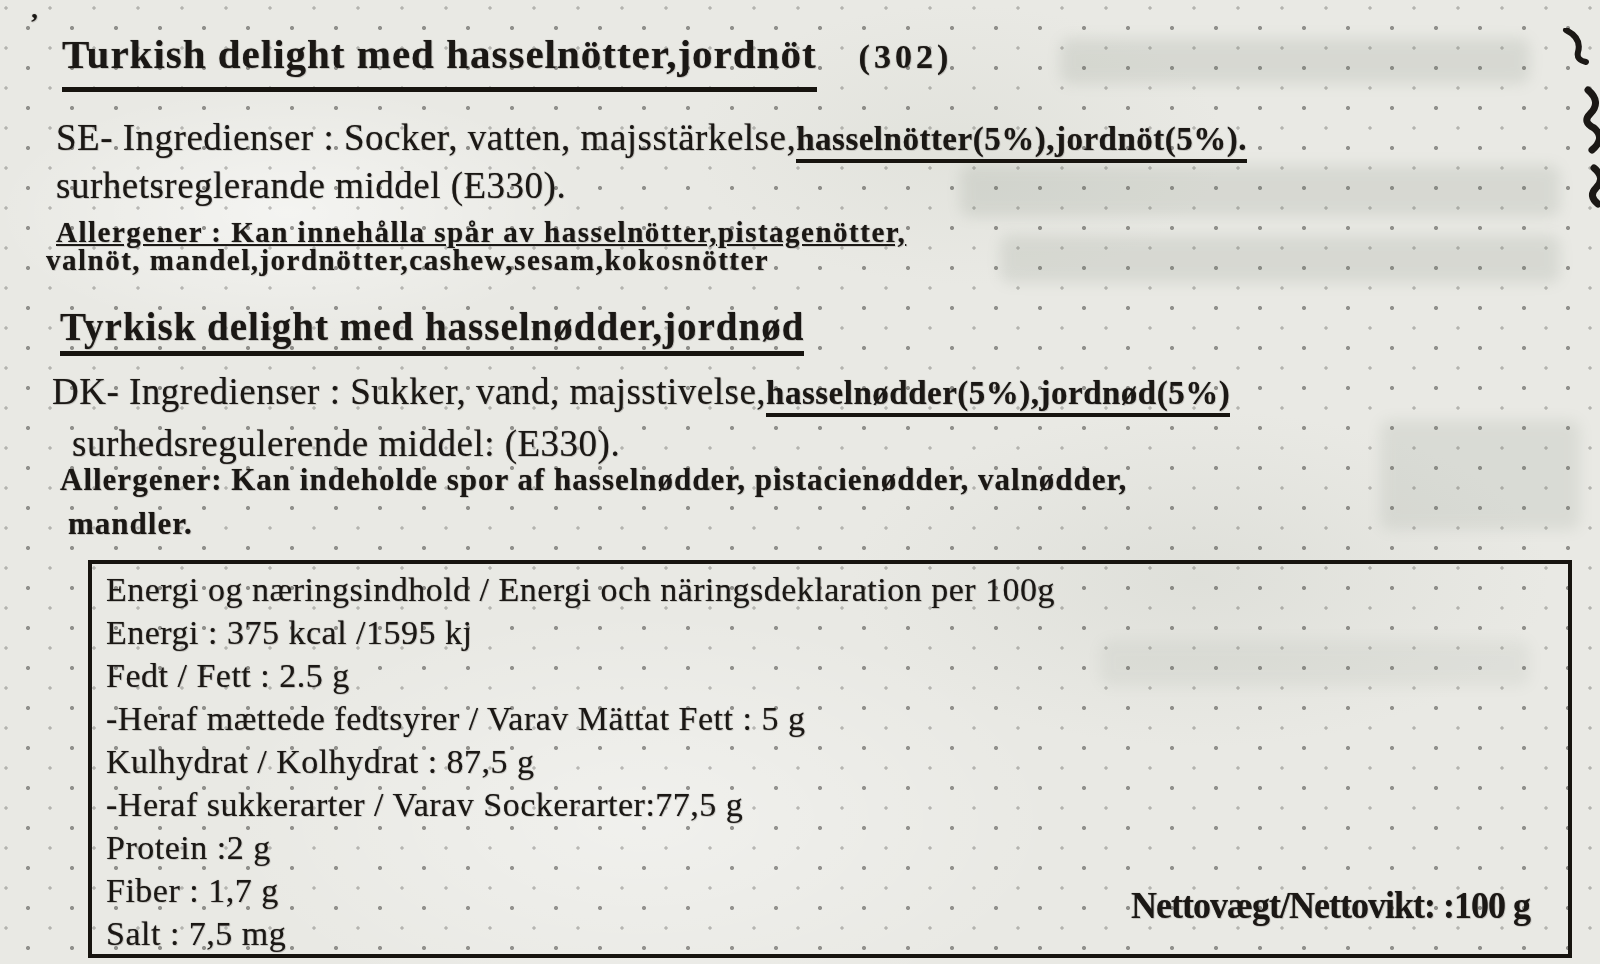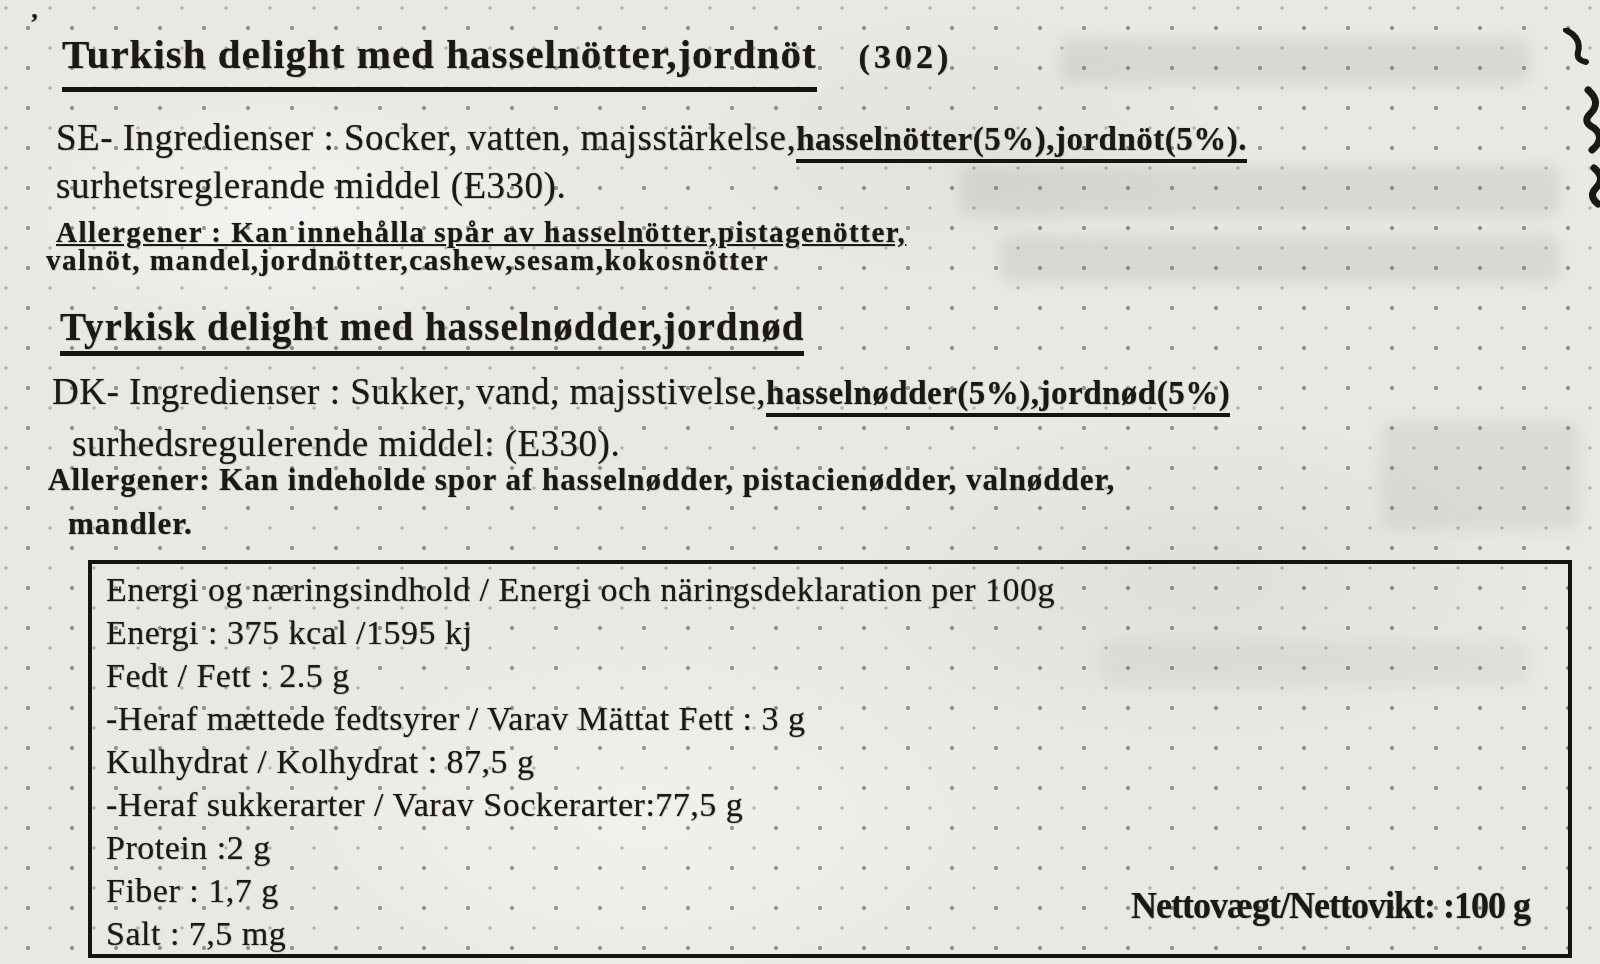--- a/index.html
+++ b/index.html
@@ -46,21 +46,21 @@
   .se1{left:56px;top:104px;}
   .se2{left:56px;top:152px;}
   .dk1{left:52px;top:358px;}
   .dk2{left:72px;top:410px;}
   .hl{font-weight:bold;font-size:33px;border-bottom:4px solid #17140f;padding-bottom:1px;display:inline-block;vertical-align:baseline;}
 
   .allerg{font-weight:bold;font-size:29px;letter-spacing:1.5px;}
   .alSE1{left:56px;top:216px;text-decoration:underline;}
   .alSE2{left:46px;top:244px;}
   .alDK{font-weight:bold;font-size:31px;letter-spacing:1px;}
-  .alDK1{left:48px;top:462px;}
+  .alDK1{left:60px;top:462px;}
   .alDK2{left:68px;top:506px;}
 
   .dk-title{left:60px;top:304px;font-size:39px;font-weight:bold;letter-spacing:1px;}
   .dk-title .underlined{border-bottom:5px solid #17140f;padding-bottom:2px;display:inline-block;}
 
   .ntable{
     position:absolute;left:88px;top:560px;width:1484px;height:398px;
     border:4px solid #17140f;box-sizing:border-box;
     padding:4px 0 0 14px;
   }
@@ -108,21 +108,21 @@
 </div>
 <div class="abs body-line dk2 ink">surhedsregulerende middel: (E330).</div>
 
 <div class="abs alDK alDK1 ink">Allergener: Kan indeholde spor af hasselnødder, pistacienødder, valnødder,</div>
 <div class="abs alDK alDK2 ink">mandler.</div>
 
 <div class="ntable">
   <div class="nrow ink">Energi og næringsindhold / Energi och näringsdeklaration per 100g</div>
   <div class="nrow ink">Energi :  375 kcal /1595 kj</div>
   <div class="nrow ink">Fedt / Fett  : 2.5 g</div>
-  <div class="nrow ink">-Heraf mættede fedtsyrer / Varav Mättat Fett : 3 g</div>
+  <div class="nrow ink">-Heraf mættede fedtsyrer / Varav Mättat Fett : 5 g</div>
   <div class="nrow ink">Kulhydrat / Kolhydrat : 87,5 g</div>
   <div class="nrow ink">-Heraf sukkerarter / Varav Sockerarter:77,5 g</div>
   <div class="nrow ink">Protein :2 g</div>
   <div class="nrow ink">Fiber : 1,7 g</div>
   <div class="nrow ink">Salt : 7,5 mg</div>
   <div class="net-weight ink">Nettovægt/Nettovikt: :100 g</div>
 </div>
 
 <svg class="squiggle" width="64" height="240" viewBox="0 0 64 240">
   <path d="M30 2 Q46 10 42 24 Q40 32 50 34" fill="none" stroke="#1b1815" stroke-width="6" stroke-linecap="round"></path>

